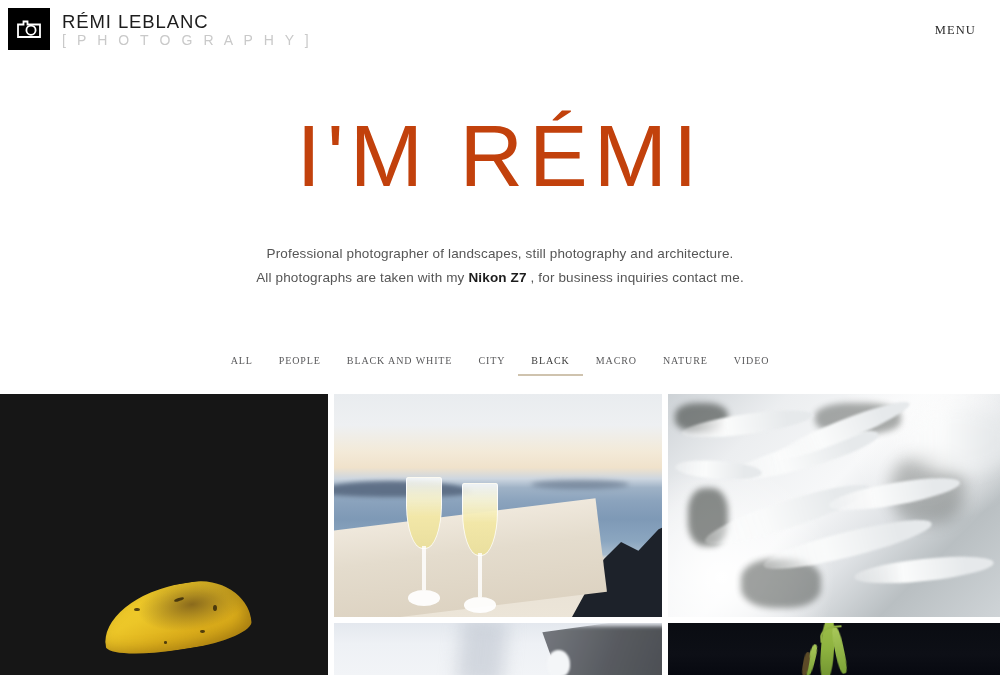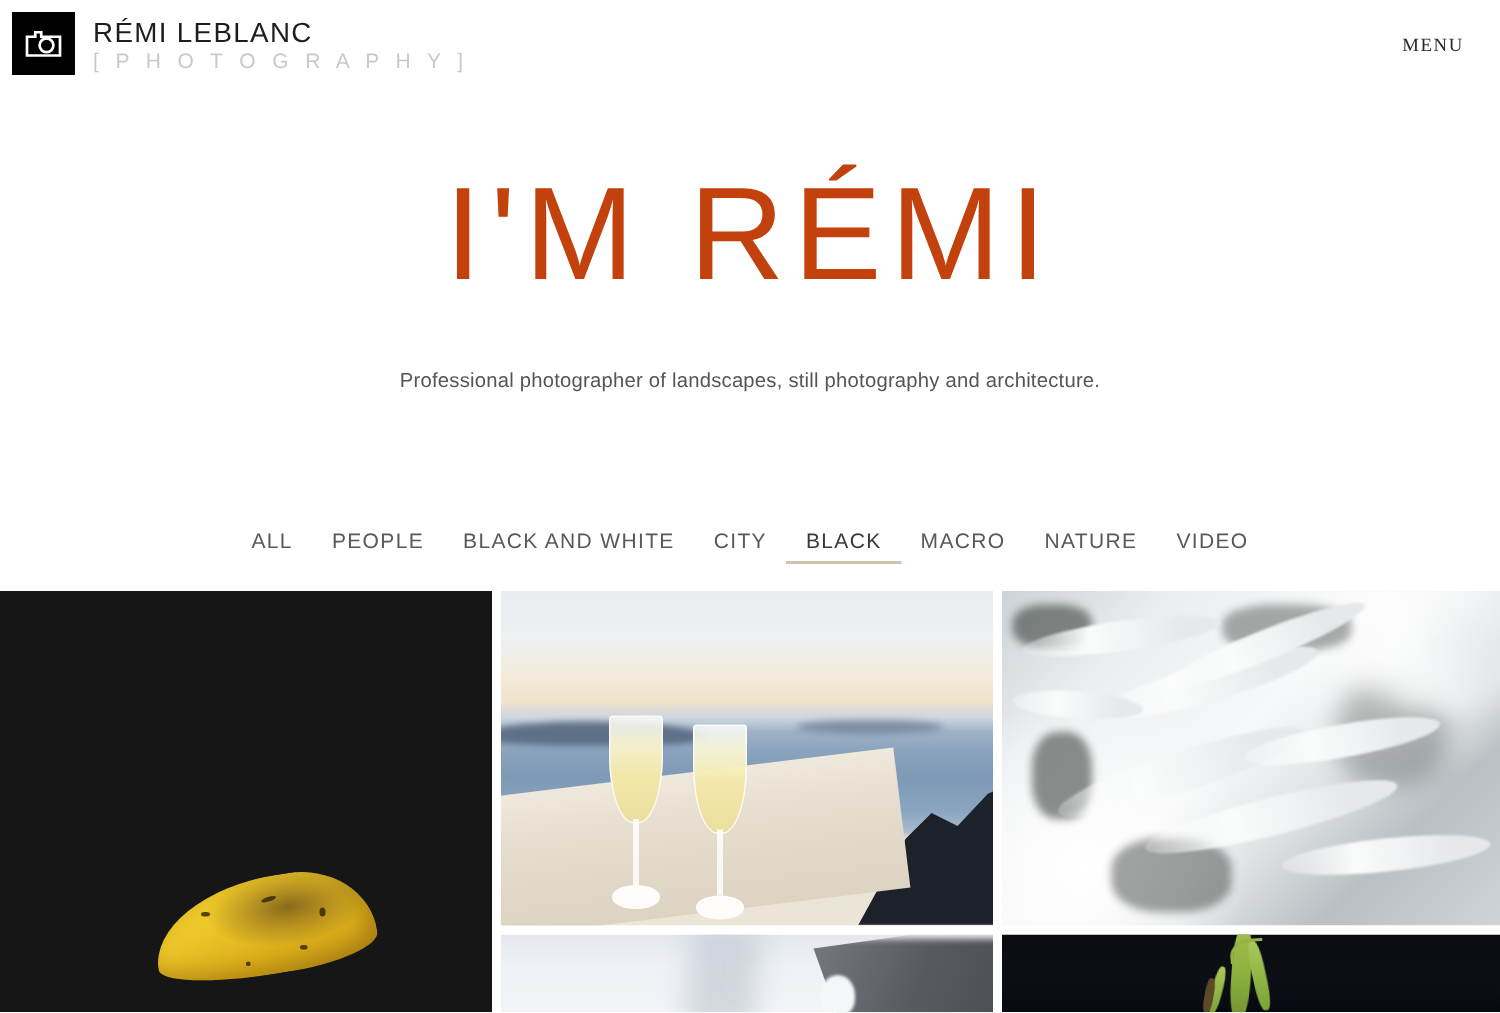--- a/index.html
+++ b/index.html
@@ -126,30 +126,30 @@
     top: 352px;
     left: 0;
     width: 1000px;
     display: flex;
     justify-content: center;
     align-items: flex-start;
     gap: 0;
   }
 
   .filter-item {
-    font-size: 14px;
+    font-size: 10px;
     letter-spacing: 0.9px;
     color: #59595b;
     padding: 0 13px 5px 13px;
     cursor: pointer;
     white-space: nowrap;
     border-bottom: 2px solid transparent;
     background: none;
     border-left: none; border-right: none; border-top: none;
-    font-family: Liberation Sans, sans-serif;
+    font-family: Liberation Serif, serif;
     line-height: 17px;
   }
 
   .filter-item.active {
     color: #3a3a3a;
     border-bottom-color: #cfc3ae;
   }
 
   
   .gallery {
@@ -420,20 +420,21 @@
     </a>
 
     <button class="menu-button">MENU</button>
   </header>
 
   <section class="hero">
     <h1 class="hero-title">I'M RÉMI</h1>
 
     <div class="hero-sub">
       <div>Professional photographer of landscapes, still photography and architecture.</div>
+      <div><span>All photographs are taken with my </span><span class="hl">Nikon Z7</span><span> , for business inquiries contact me.</span></div>
     </div>
   </section>
 
   <nav class="filters">
     <button class="filter-item">ALL</button>
     <button class="filter-item">PEOPLE</button>
     <button class="filter-item">BLACK AND WHITE</button>
     <button class="filter-item">CITY</button>
     <button class="filter-item active">BLACK</button>
     <button class="filter-item">MACRO</button>

